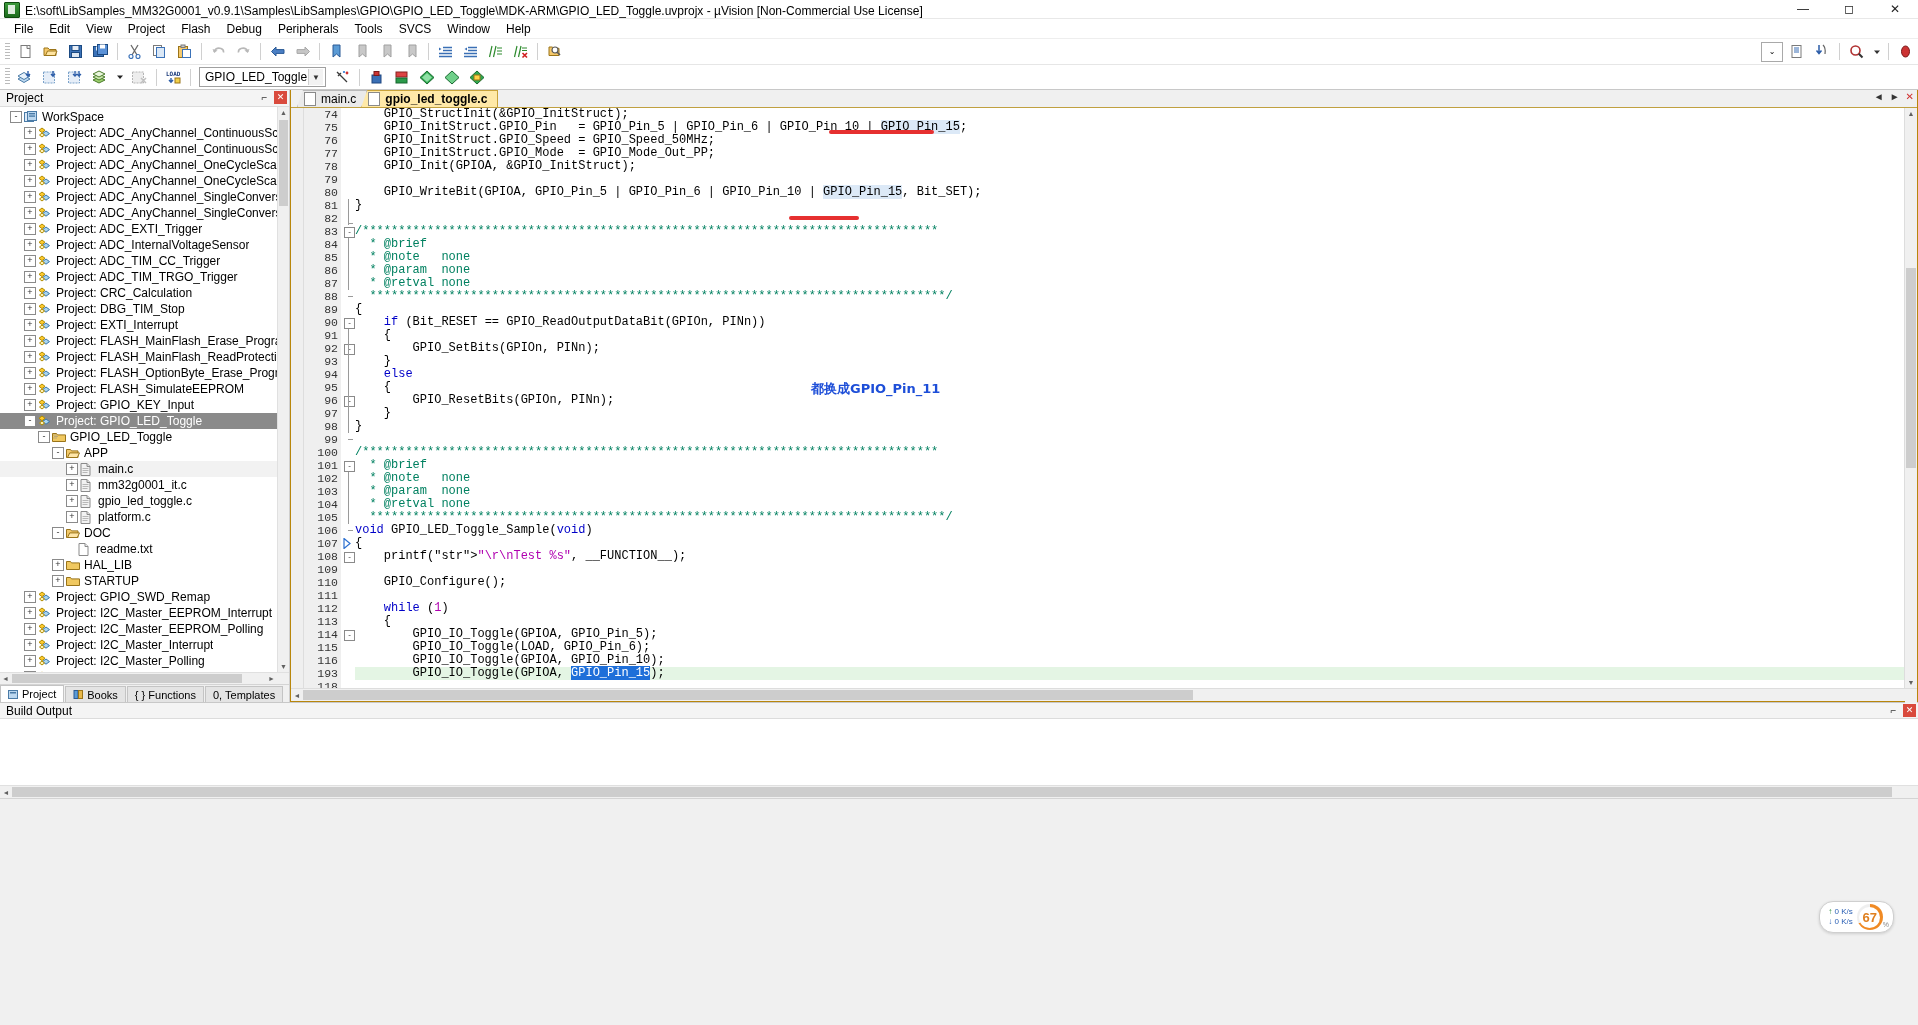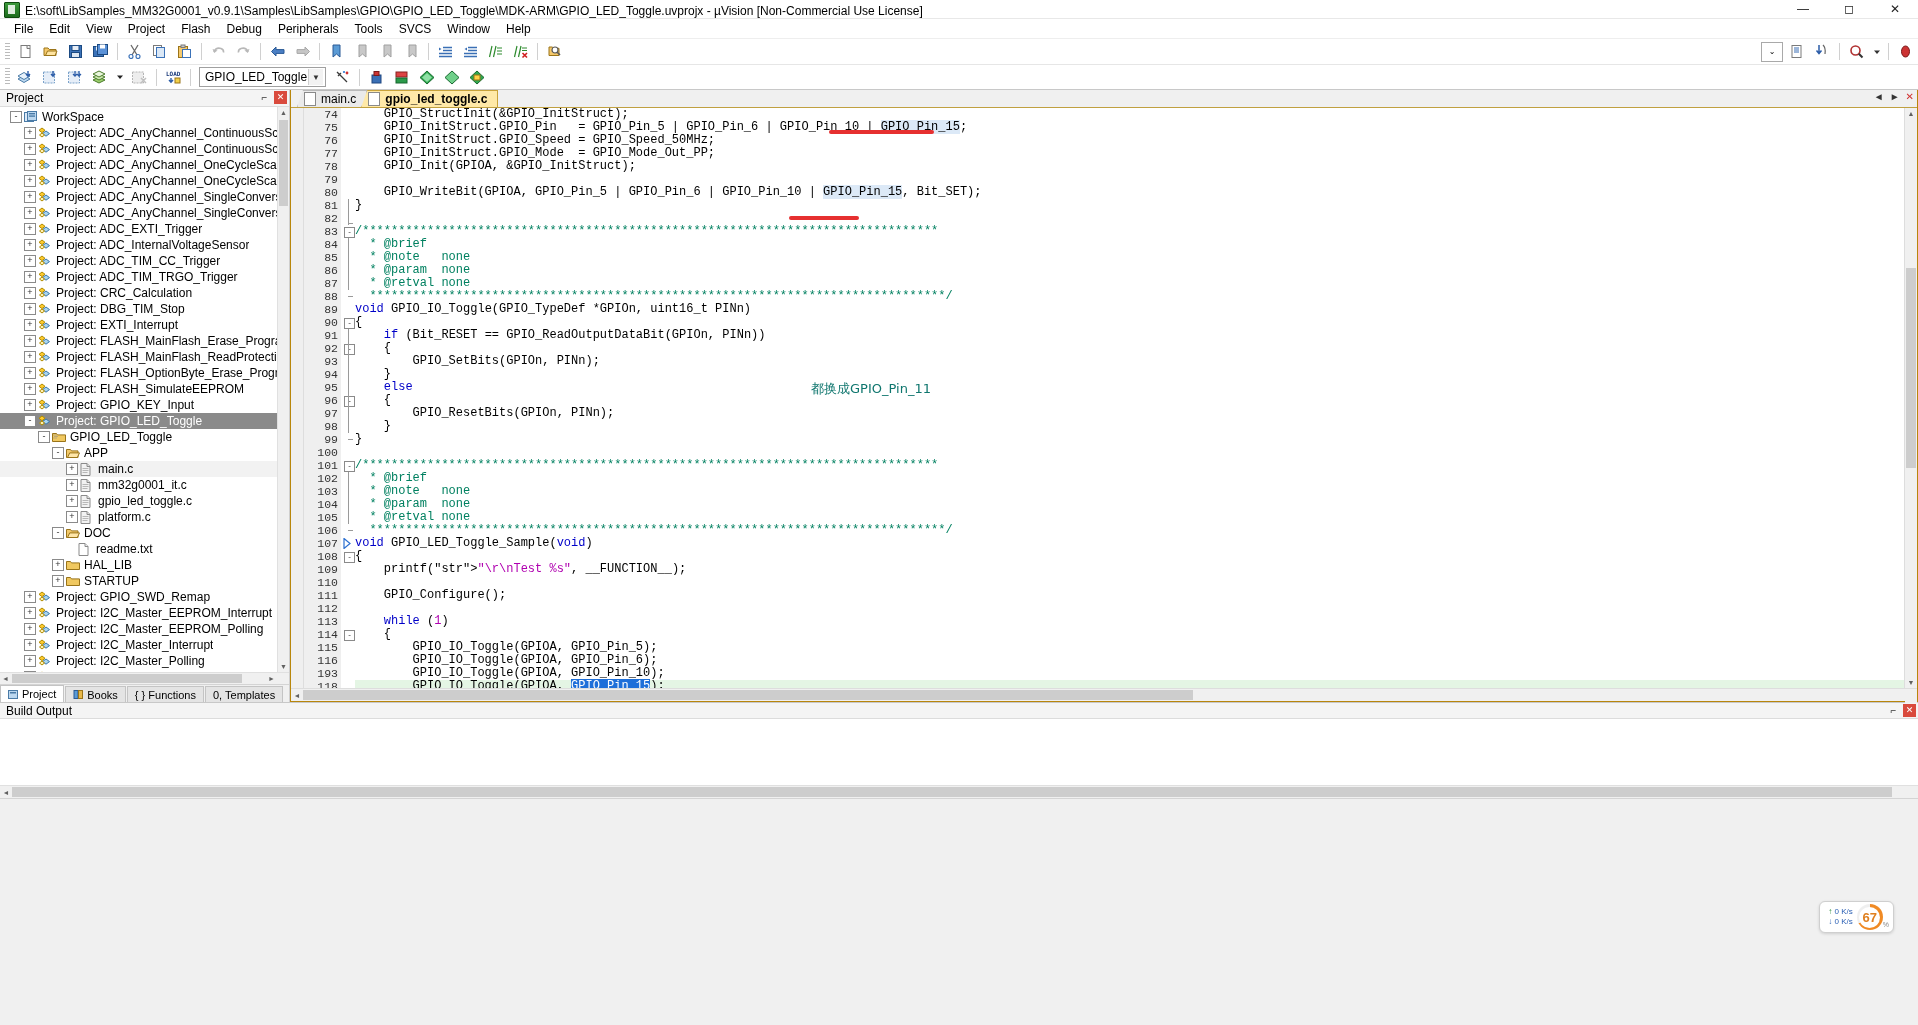--- a/index.html
+++ b/index.html
@@ -125,32 +125,32 @@
   .cmt{color:#008060;}
   .str{color:#b000b0;}
   .num{color:#b000b0;}
   .sel{background:#1e6fd9;color:#fff;}
   .lightsel{background:#dce9f7;}
   .marker-arrow{position:absolute;left:2px;width:10px;height:11px;}
   .fold{position:absolute;left:3px;width:9px;height:9px;border:1px solid #8a8a8a;
         background:#fff;font-size:8px;line-height:7px;text-align:center;color:#333;}
   .foldline{position:absolute;left:7px;width:1px;background:#9a9a9a;}
   .foldend{position:absolute;left:7px;width:5px;height:1px;background:#9a9a9a;}
-  .annot{position:absolute;color:#0f766e;font-size:13px;white-space:nowrap;
-         font-family:"DejaVu Sans",sans-serif;}
+  .annot{position:absolute;color:#1d4ed8;font-size:13px;white-space:nowrap;
+         font-family:"DejaVu Sans",sans-serif;font-weight:bold;}
   .underline{position:absolute;height:4px;border-radius:2px;background:#e63030;}
 
   
   .ed-vscroll{width:12px;background:#f0f0f0;border-left:1px solid #ddd;position:relative;
               flex:0 0 auto;}
   .ed-hscroll{height:12px;background:#f0f0f0;border-top:1px solid #ddd;position:relative;}
 
   
   .perf{position:absolute;right:24px;bottom:92px;display:flex;align-items:center;
-        background:#fff;border:1px solid #cfcfcf;border-radius:6px;height:30px;
+        background:#fff;border:1px solid #cfcfcf;border-radius:14px;height:30px;
         padding:0 4px 0 8px;box-shadow:0 1px 3px rgba(0,0,0,.14);}
   .perf-rates{font-size:8px;color:#2a5fb4;line-height:10px;margin-right:4px;}
   .perf-ring{width:26px;height:26px;border-radius:50%;
       background:conic-gradient(#f08a24 0 67%, #efefef 67% 100%);
       display:flex;align-items:center;justify-content:center;position:relative;}
   .perf-ring:after{content:"";position:absolute;width:21px;height:21px;border-radius:50%;
       background:#fff;}
   .perf-num{position:relative;z-index:2;font-size:13px;color:#e08020;font-weight:bold;}
   .perf-pct{font-size:7px;color:#888;align-self:flex-end;margin-bottom:4px;}
 
@@ -954,21 +954,20 @@
           <div class="ln">&nbsp;</div>
           <div class="ln">    GPIO_WriteBit(GPIOA, GPIO_Pin_5 | GPIO_Pin_6 | GPIO_Pin_10 | <span class="lightsel">GPIO_Pin_15</span>, Bit_SET);</div>
           <div class="ln">}</div>
           <div class="ln">&nbsp;</div>
           <div class="ln"><span class="cmt">/********************************************************************************</span></div>
           <div class="ln"><span class="cmt">  * @brief</span></div>
           <div class="ln"><span class="cmt">  * @note   none</span></div>
           <div class="ln"><span class="cmt">  * @param  none</span></div>
           <div class="ln"><span class="cmt">  * @retval none</span></div>
           <div class="ln"><span class="cmt">  ********************************************************************************/</span></div>
-          <div class="ln"><span class="kw">void</span> GPIO_IO_Toggle(GPIO_TypeDef *GPIOn, uint16_t PINn)</div>
           <div class="ln">{</div>
           <div class="ln">    <span class="kw">if</span> (Bit_RESET == GPIO_ReadOutputDataBit(GPIOn, PINn))</div>
           <div class="ln">    {</div>
           <div class="ln">        GPIO_SetBits(GPIOn, PINn);</div>
           <div class="ln">    }</div>
           <div class="ln">    <span class="kw">else</span></div>
           <div class="ln">    {</div>
           <div class="ln">        GPIO_ResetBits(GPIOn, PINn);</div>
           <div class="ln">    }</div>
           <div class="ln">}</div>
@@ -981,21 +980,21 @@
           <div class="ln"><span class="cmt">  ********************************************************************************/</span></div>
           <div class="ln"><span class="kw">void</span> GPIO_LED_Toggle_Sample(<span class="kw">void</span>)</div>
           <div class="ln">{</div>
           <div class="ln">    printf(<span class="&lt;span">"str"</span>&gt;<span class="str">"\r\nTest %s"</span>, __FUNCTION__);</div>
           <div class="ln">&nbsp;</div>
           <div class="ln">    GPIO_Configure();</div>
           <div class="ln">&nbsp;</div>
           <div class="ln">    <span class="kw">while</span> (<span class="num">1</span>)</div>
           <div class="ln">    {</div>
           <div class="ln">        GPIO_IO_Toggle(GPIOA, GPIO_Pin_5);</div>
-          <div class="ln">        GPIO_IO_Toggle(GPIOA, GPIO_Pin_6);</div>
+          <div class="ln">        GPIO_IO_Toggle(LOAD, GPIO_Pin_6);</div>
           <div class="ln">        GPIO_IO_Toggle(GPIOA, GPIO_Pin_10);</div>
           <div class="ln hl">        GPIO_IO_Toggle(GPIOA, <span class="sel">GPIO_Pin_15</span>);</div>
         </div>
       <div class="ed-vscroll">
         <div class="sb-btn" style="width:12px">▲</div>
         <div class="sb-thumb" style="left:1px;width:10px;top:160px;height:200px"></div>
         <div class="sb-btn" style="width:12px;position:absolute;bottom:0">▼</div>
       </div>
     <div class="underline" style="left: 538px; top: 22px; width: 105px;"></div>
         <div class="underline" style="left: 498px; top: 108px; width: 70px;"></div>

